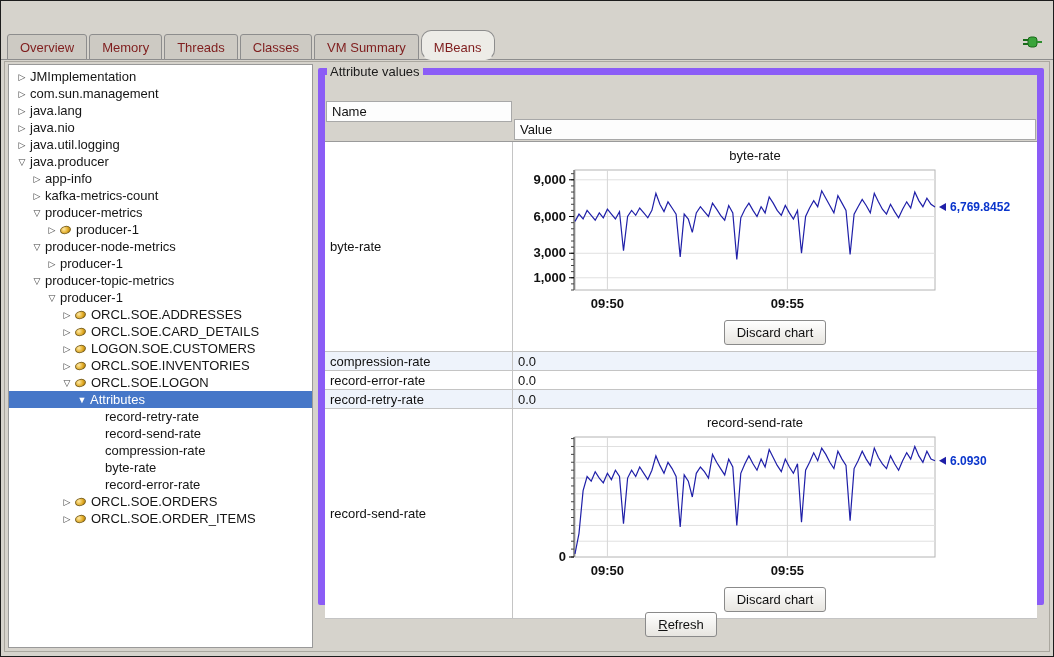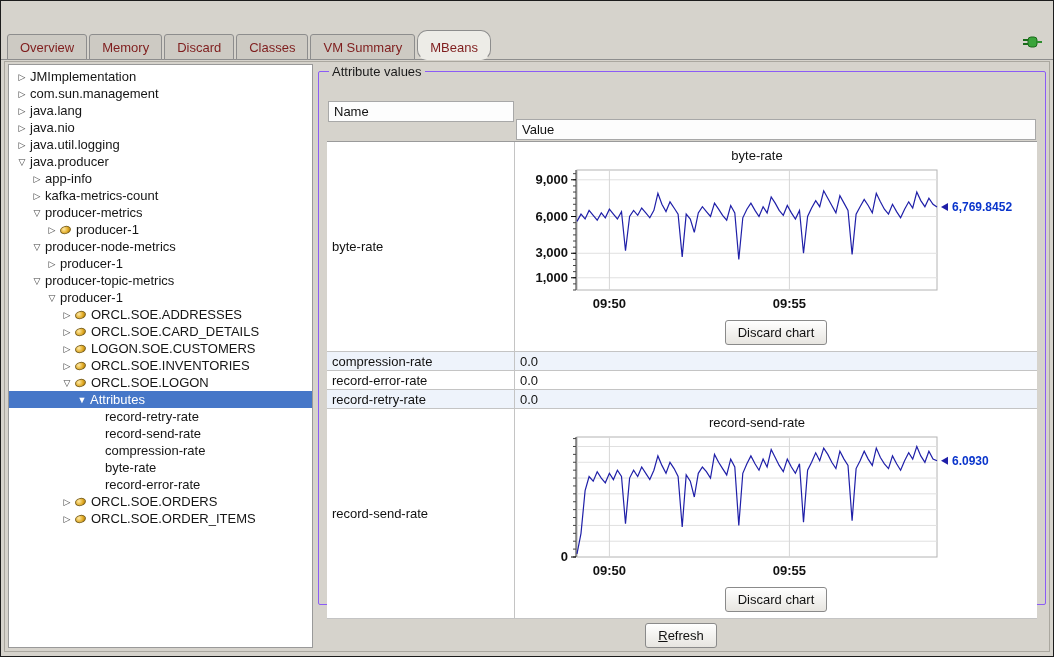--- a/index.html
+++ b/index.html
@@ -27,21 +27,21 @@
   .tree-panel{position:absolute;left:3px;top:2px;width:305px;bottom:3px;background:#fff;border:1px solid #999;overflow:hidden;font-size:13px;color:#151515;padding-top:3px;}
   .tree-row{height:17px;display:flex;align-items:center;white-space:nowrap;}
   .tree-row.selected{background:#4677c8;color:#fff;}
   .tw{width:14px;flex:0 0 14px;font-size:9px;color:#3a3a3a;text-align:center;}
   .tree-row.selected .tw{color:#fff;}
   .bean{width:11px;height:8px;flex:0 0 11px;border-radius:50%;background:radial-gradient(circle at 35% 30%,#ffeaa6,#e0a81f 60%,#9a6d0a);border:1px solid #7a5c10;display:inline-block;margin:0 4px 0 1px;transform:rotate(-15deg);}
   .tl{padding-left:1px;}
 
   
   .right-panel{position:absolute;left:313px;right:5px;top:2px;bottom:3px;}
-  fieldset.attr{position:absolute;left:0;right:0;top:0;height:541px;border:1px solid #8b5cf6;border-radius:2px;padding:4px 8px 6px;background:#d6d3cc;}
+  fieldset.attr{position:absolute;left:0;right:0;top:0;height:541px;border:7px solid #8b5cf6;border-radius:2px;padding:4px 0 6px;background:#d6d3cc;}
   fieldset.attr legend{font-size:13px;color:#1a1a1a;padding:0 3px;margin-left:2px;}
 
   .attr-header{display:flex;margin-bottom:0;}
   .hcell{background:#fdfdfd;border:1px solid #a8a8a8;font-size:13px;color:#111;padding:2px 5px;height:21px;margin:1px;}
   .hcell.name{width:186px;flex:0 0 186px;margin-top:18px;}
   .hcell.value{flex:1;margin-top:36px;}
 
   .attr-body{border-top:1px solid #9a9a9a;}
   .attr-row{display:flex;border-bottom:1px solid #c4c4c4;background:#fff;}
   .attr-row.alt{background:#eef3fb;}
@@ -53,32 +53,32 @@
   .chart-wrap{width:100%;}
   .chart-wrap svg{display:block;}
   .chart-wrap svg text{font-family:"Liberation Sans",sans-serif;}
   .c-title{font-size:13px;fill:#111;}
   .c-ylabel{font-size:13px;font-weight:bold;fill:#111;}
   .c-xlabel{font-size:13px;font-weight:bold;fill:#111;}
   .c-value{font-size:12px;font-weight:bold;}
   .discard-row{text-align:center;margin-top:4px;}
 
   .btn{font-family:"Liberation Sans",sans-serif;font-size:13px;color:#111;padding:4px 12px;background:linear-gradient(#ffffff,#e7e5e0);border:1px solid #8a8a8a;border-radius:3px;}
-  .refresh-bar{position:absolute;left:0;right:0;top:548px;bottom:0;display:flex;align-items:flex-end;justify-content:center;}
+  .refresh-bar{position:absolute;left:0;right:0;top:548px;bottom:0;display:flex;align-items:flex-start;justify-content:center;}
 </style>
 </head>
 <body>
 
 <div class="window">
 
 
   <div class="tabbar">
     <div class="tab">Overview</div>
     <div class="tab">Memory</div>
-    <div class="tab">Discard</div>
+    <div class="tab">Threads</div>
     <div class="tab">Classes</div>
     <div class="tab">VM Summary</div>
     <div class="tab selected">MBeans</div>
     <span class="conn">
       <svg width="22" height="16" viewBox="0 0 22 16">
         <line x1="2" y1="6" x2="8" y2="6" stroke="#1a6a1a" stroke-width="2"></line>
         <line x1="2" y1="10" x2="8" y2="10" stroke="#1a6a1a" stroke-width="2"></line>
         <rect x="7" y="3" width="9" height="10" rx="3" fill="#3aa43a" stroke="#1a6a1a"></rect>
         <line x1="16" y1="8" x2="21" y2="8" stroke="#2e8e2e" stroke-width="2"></line>
       </svg>

